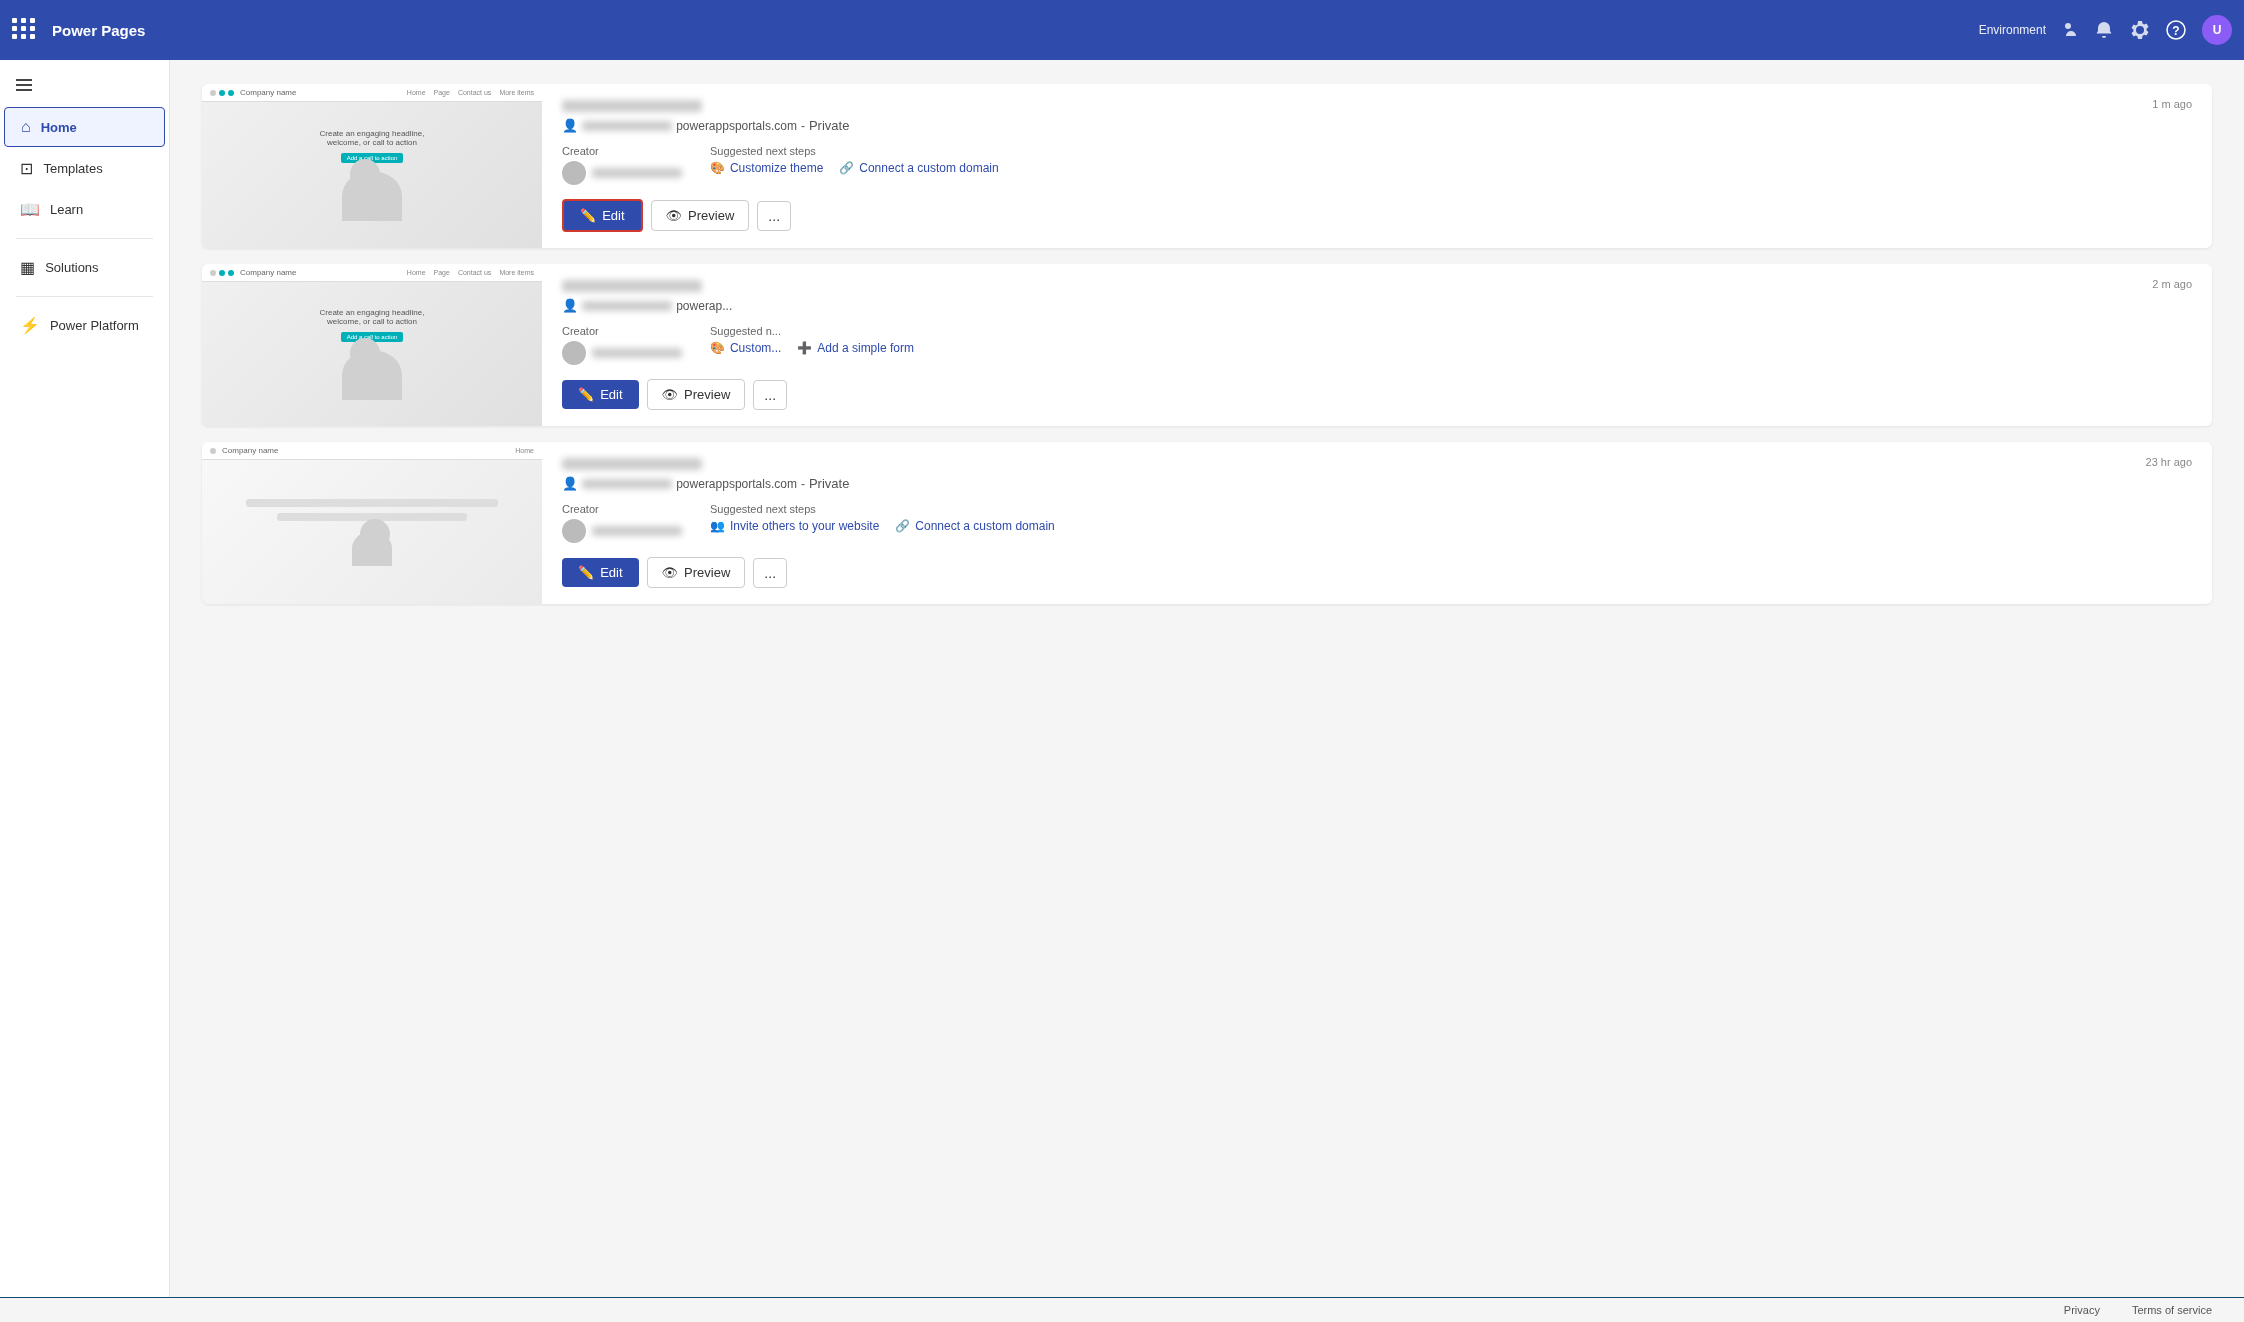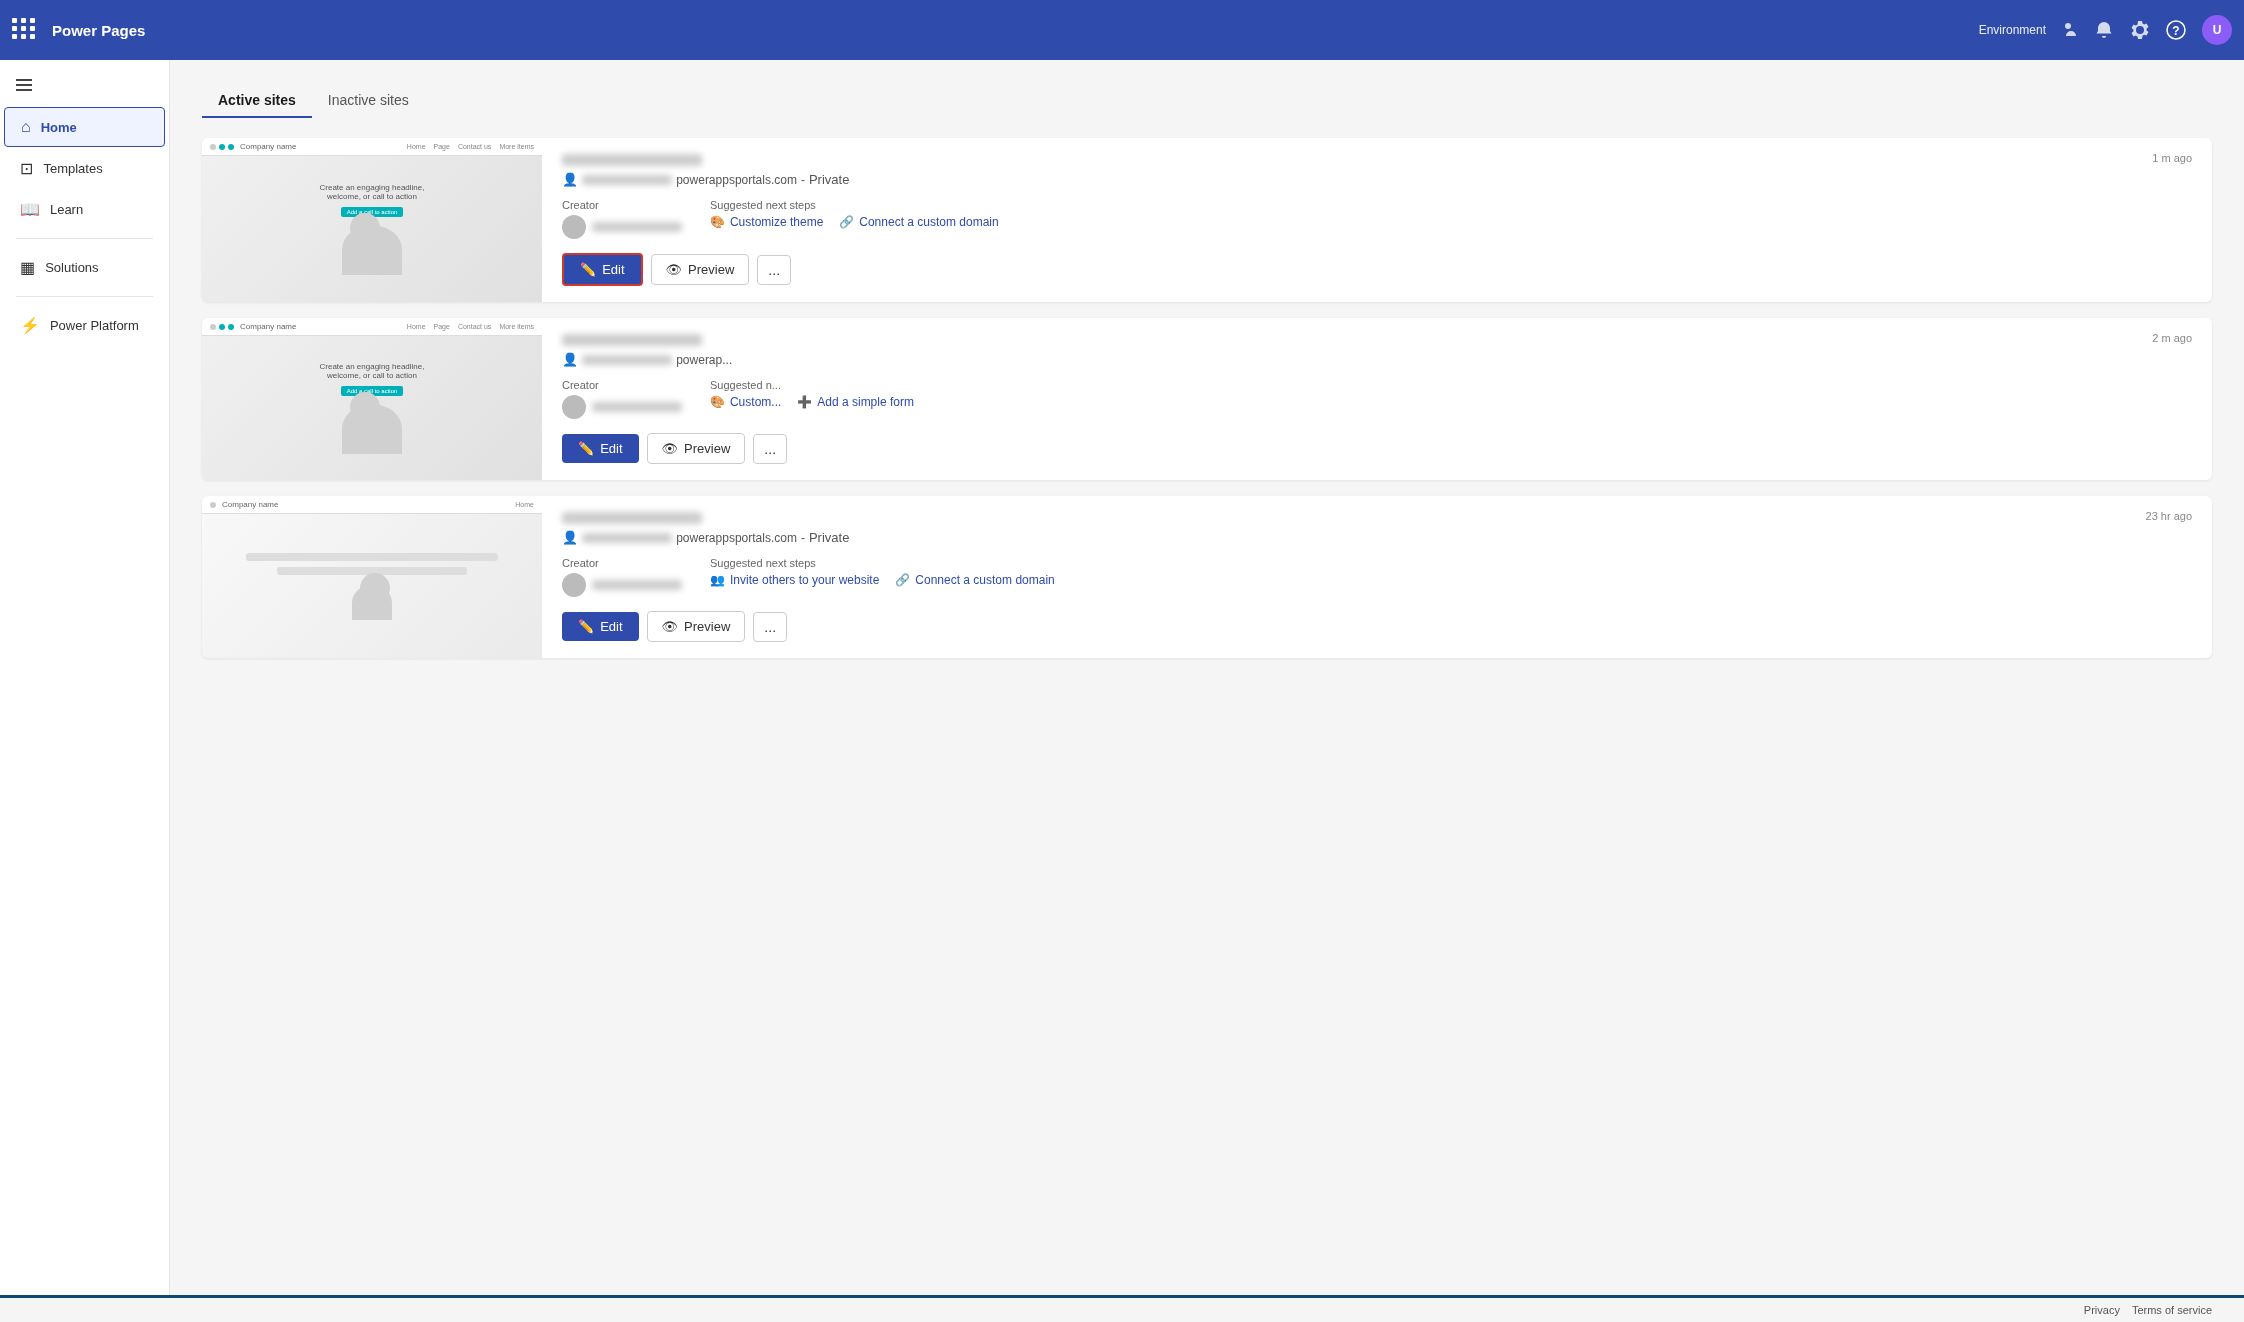--- a/index.html
+++ b/index.html
@@ -263,24 +263,24 @@
       cursor: pointer;
       line-height: 1;
     }
 
     
     .footer {
       background: #f5f5f5;
       padding: 6px 32px;
       display: flex;
       justify-content: flex-end;
-      gap: 12px;
+      gap: 32px;
       font-size: 11px;
       color: #666;
-      border-top: 3px solid #0c4a6e;
+      border-top: 1px solid #0c4a6e;
     }
     .footer a { color: #555; text-decoration: none; cursor: pointer; }
   </style>
 </head>
 <body>
 
 <div class="topbar">
   <div class="topbar-waffle">
     <div class="waffle-dot"></div>
       <div class="waffle-dot"></div>
@@ -345,24 +345,20 @@
     <hr class="sidebar-divider">
 
     <div class="sidebar-item">
       <span class="icon">⚡</span>
       <span>Power Platform</span>
     </div>
   </div>
 
   <div class="main">
 
-    <div class="tabs">
-      <div class="tab active">Active sites</div>
-      <div class="tab">Inactive sites</div>
-    </div>
 
     <div class="site-card">
       <div class="card-thumbnail">
         <div class="thumb-header">
           <div class="thumb-dots">
             <div class="thumb-dot"></div>
             <div class="thumb-dot teal"></div>
             <div class="thumb-dot teal"></div>
           </div>
           <span style="font-size:8px; color:#666;">Company name</span>

